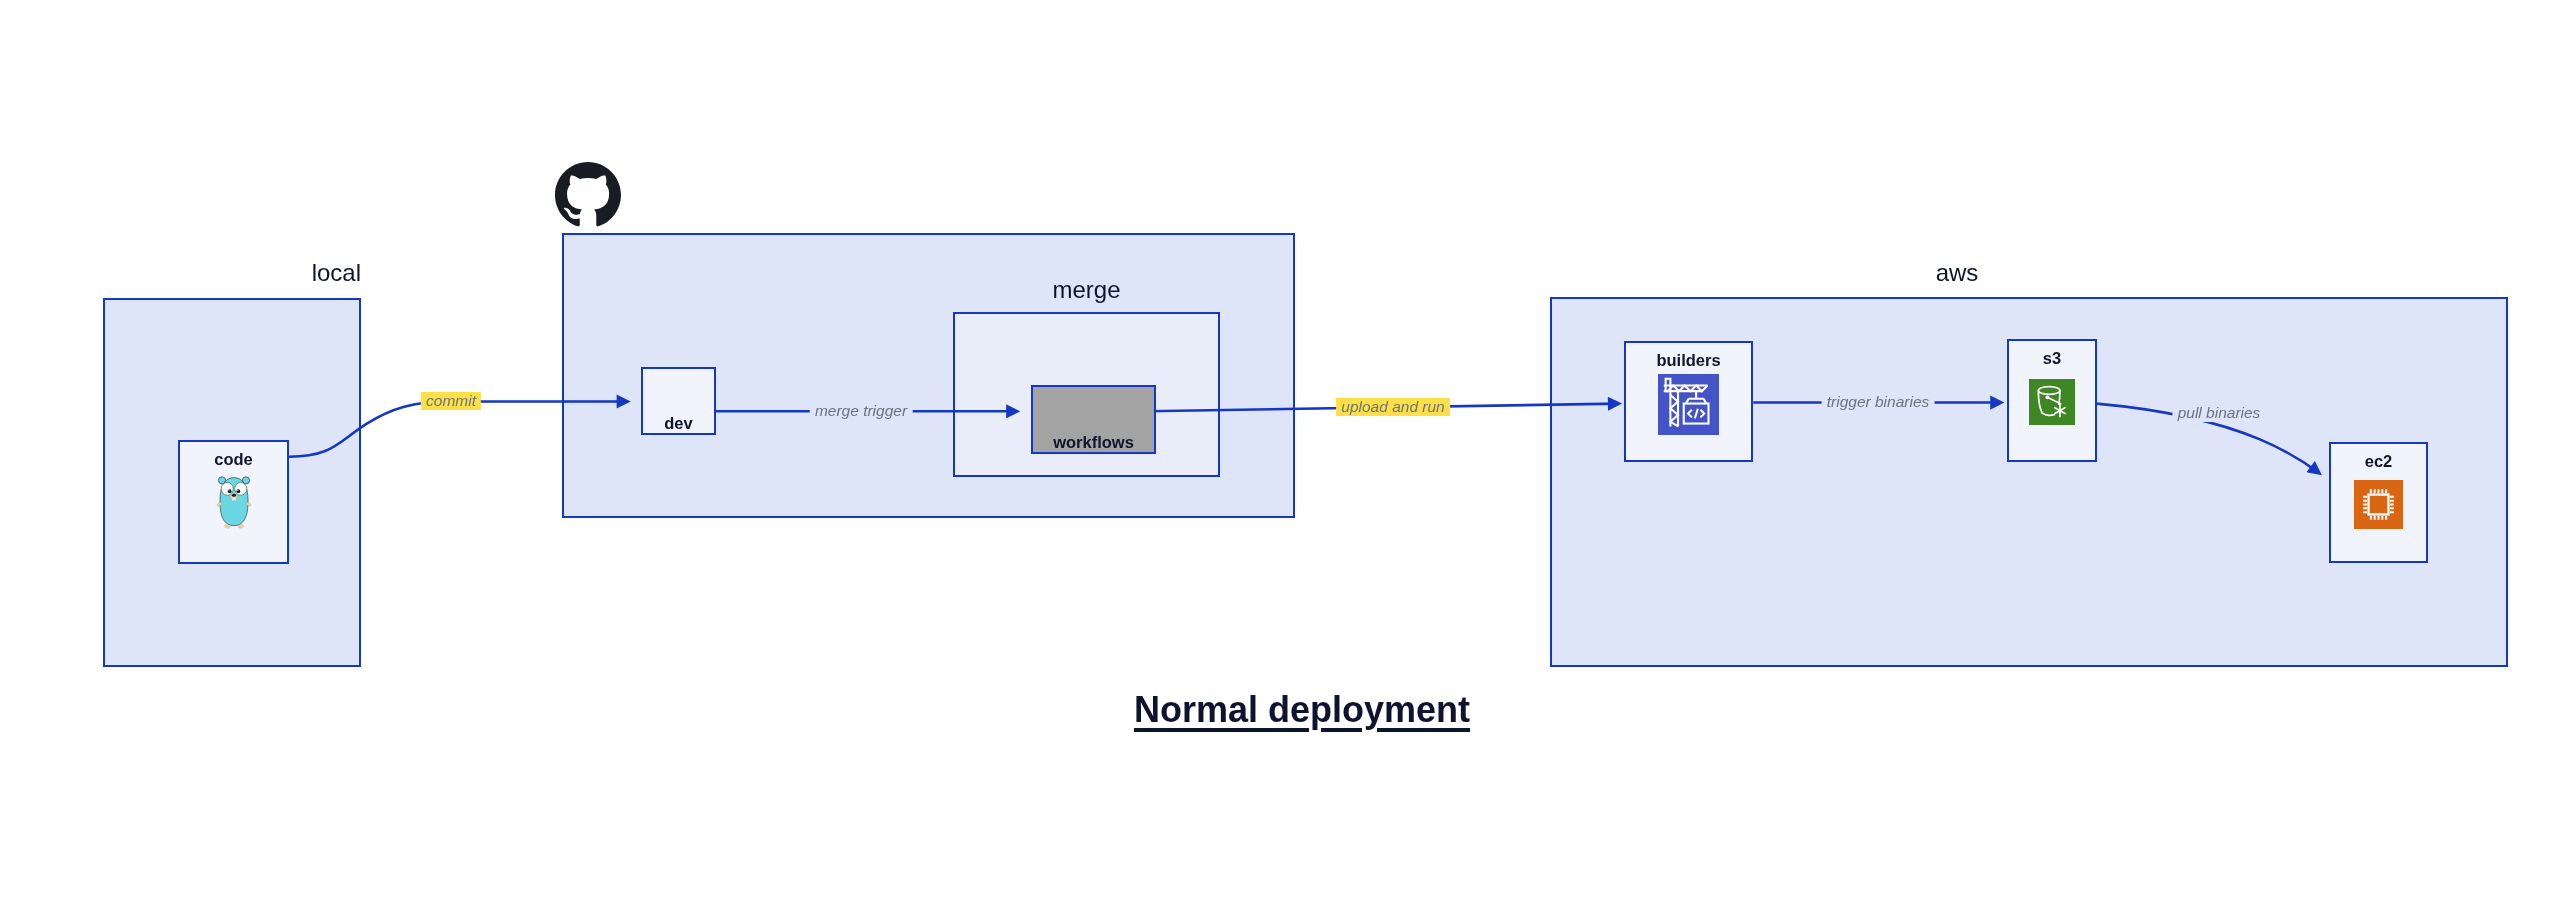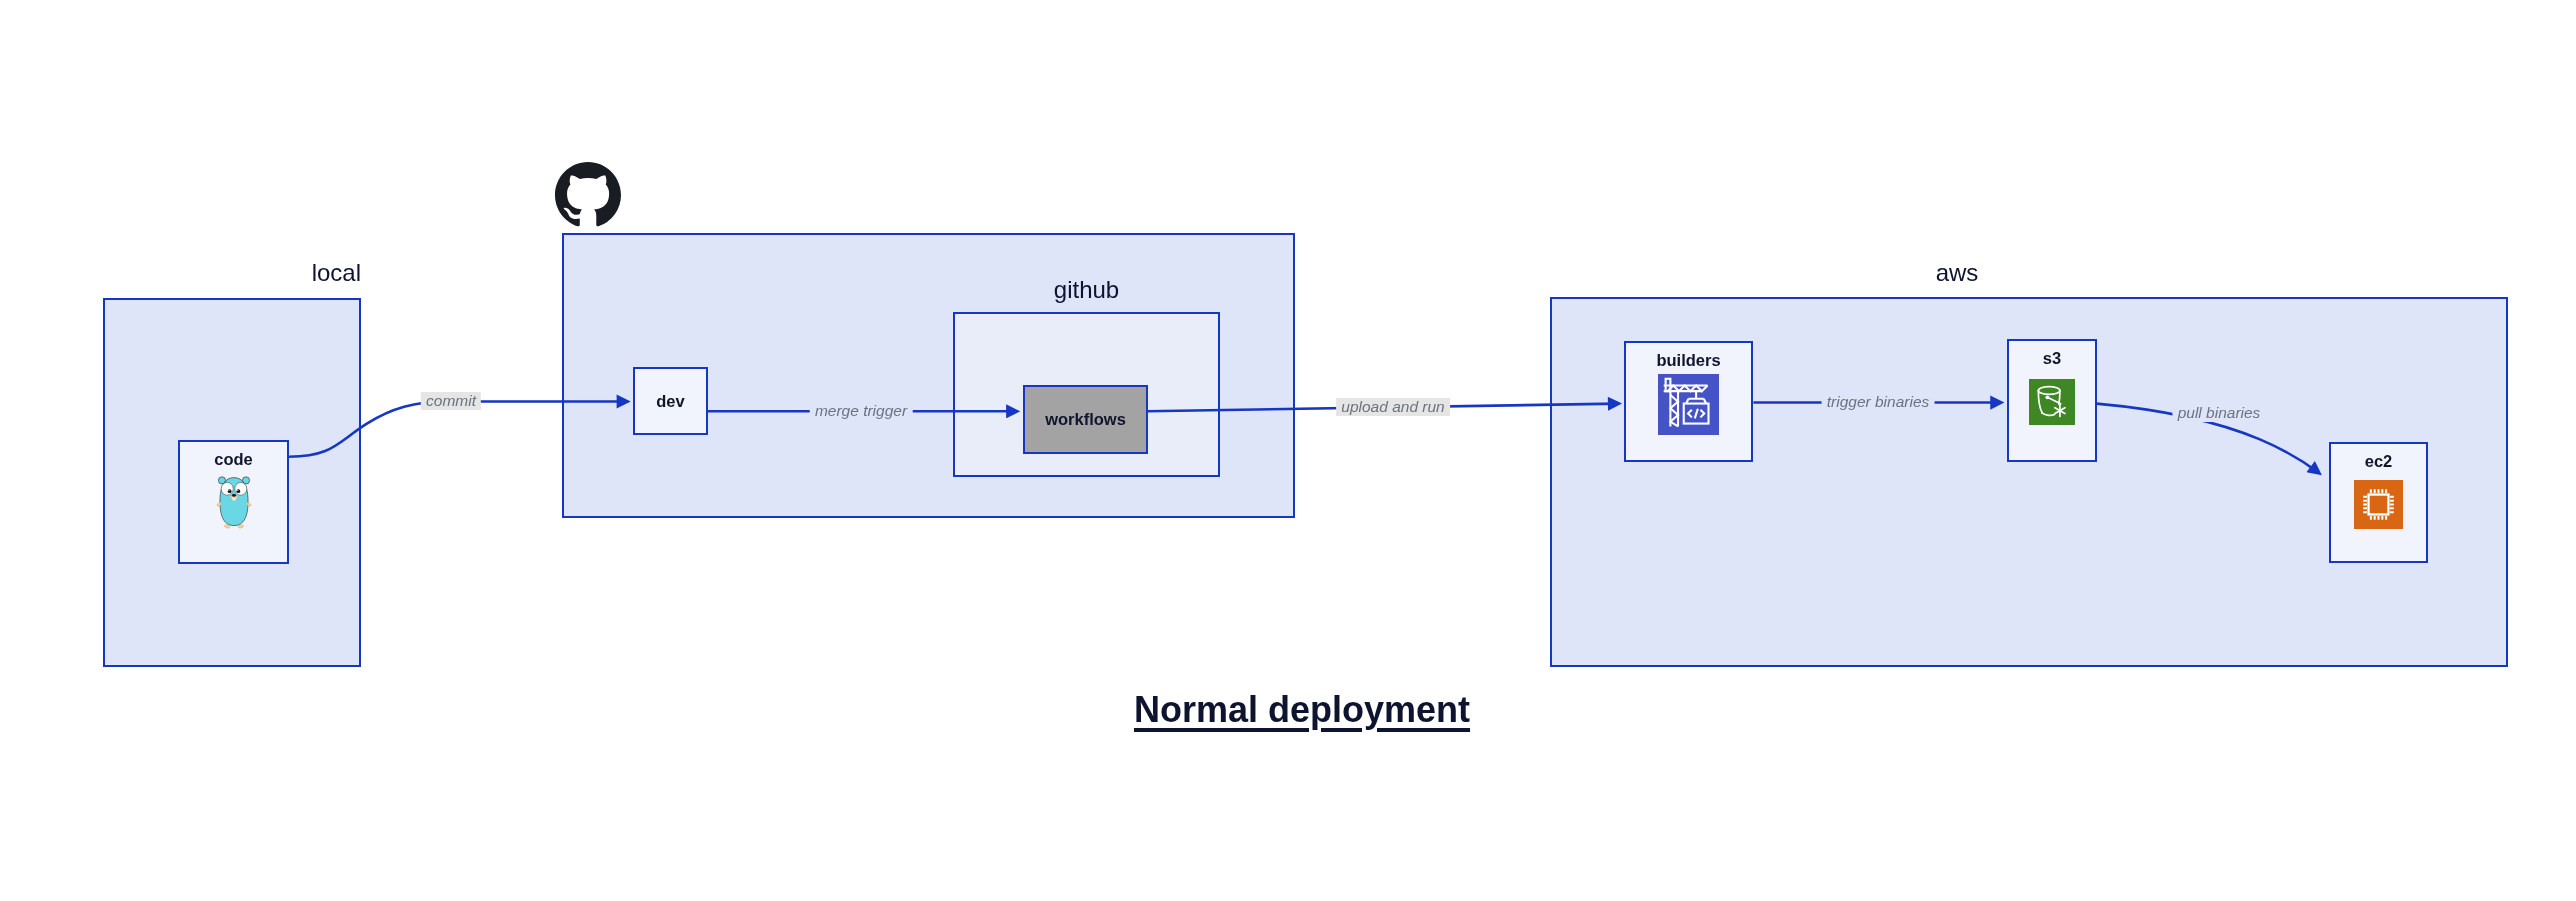--- a/index.html
+++ b/index.html
@@ -31,41 +31,41 @@
   .node-box{
     position:absolute;
     background:#f1f4fd;
     border:2.6px solid #1537c2;
     box-sizing:border-box;
     display:flex;
     flex-direction:column;
     align-items:center;
     z-index:4;
   }
-  .node-box.center{ justify-content:center; }
+  .node-box.center{ justify-content:flex-end;margin-left:8px; }
   .node-label{
     color:#10152e;
     font-weight:700;
     font-size:16.5px;
     white-space:nowrap;
   }
   .node-box .node-label.padded{ margin-top:8.2px; }
   
   .edges-svg{ position:absolute; left:0; top:0; z-index:3; pointer-events:none; }
   .edge-label{
     position:absolute;
     transform:translate(-50%,-50%);
     font-style:italic;
     color:#6b7280;
     font-size:15.5px;
     padding:0 5.2px;
     white-space:nowrap;
     z-index:5;
   }
-  .edge-label.on-white{ background:#e5e5e5; }
+  .edge-label.on-white{ background:#fde047; }
   .edge-label.on-group{ background:#dfe5f8; }
   
   .diagram-title{
     position:absolute;
     left:0; top:1338;
     top:689px;
     width:100%;
     text-align:center;
     color:#0e1330;
     font-size:36px;
@@ -83,21 +83,21 @@
 <body>
 
 <div class="canvas">
 
   <div class="group-box" style="left:103px; top:298px; width:258px; height:369px;"></div>
   <div class="group-label" style="left:103px; top:259px; width:258px; text-align:right;">local</div>
 
   <div class="group-box" style="left:562px; top:233px; width:733px; height:285px;"></div>
 
   <div class="group-box nested" style="left:953px; top:312px; width:267px; height:165px;"></div>
-  <div class="group-label" style="left:953px; top:276px; width:267px; text-align:center;">github</div>
+  <div class="group-label" style="left:953px; top:276px; width:267px; text-align:center;">merge</div>
 
   <div class="group-box" style="left:1550px; top:297px; width:958px; height:370px;"></div>
   <div class="group-label" style="left:1478px; top:259px; width:958px; text-align:center;">aws</div>
 
   <svg class="octocat icon" width="66" height="66" viewBox="0 0 16 16">
     <path fill="#191d23" fill-rule="evenodd" d="M8 0C3.58 0 0 3.58 0 8c0 3.54 2.29 6.53 5.47 7.59.4.07.55-.17.55-.38 0-.19-.01-.82-.01-1.49-2.01.37-2.53-.49-2.69-.94-.09-.23-.48-.94-.82-1.13-.28-.15-.68-.52-.01-.53.63-.01 1.08.58 1.23.82.72 1.21 1.87.87 2.33.66.07-.52.28-.87.51-1.07-1.78-.2-3.64-.89-3.64-3.95 0-.87.31-1.59.82-2.15-.08-.2-.36-1.02.08-2.12 0 0 .67-.21 2.2.82.64-.18 1.32-.27 2-.27s1.36.09 2 .27c1.53-1.04 2.2-.82 2.2-.82.44 1.1.16 1.92.08 2.12.51.56.82 1.27.82 2.15 0 3.07-1.87 3.75-3.65 3.95.29.25.54.73.54 1.48 0 1.07-.01 1.93-.01 2.2 0 .21.15.46.55.38A8.01 8.01 0 0 0 16 8c0-4.42-3.58-8-8-8z"></path>
   </svg>
 
   <svg class="edges-svg" width="2604" height="902" viewBox="0 0 5054 1750">
     <defs>

